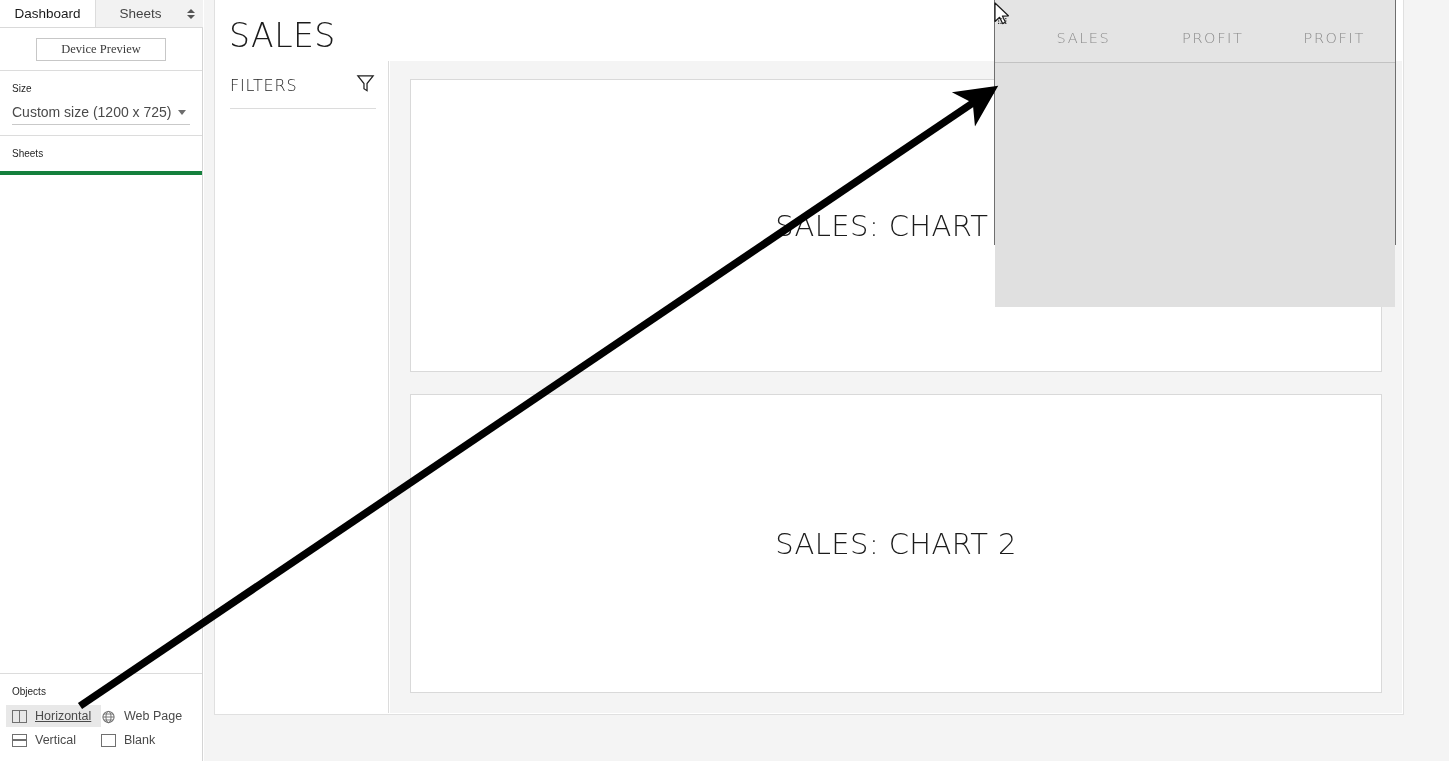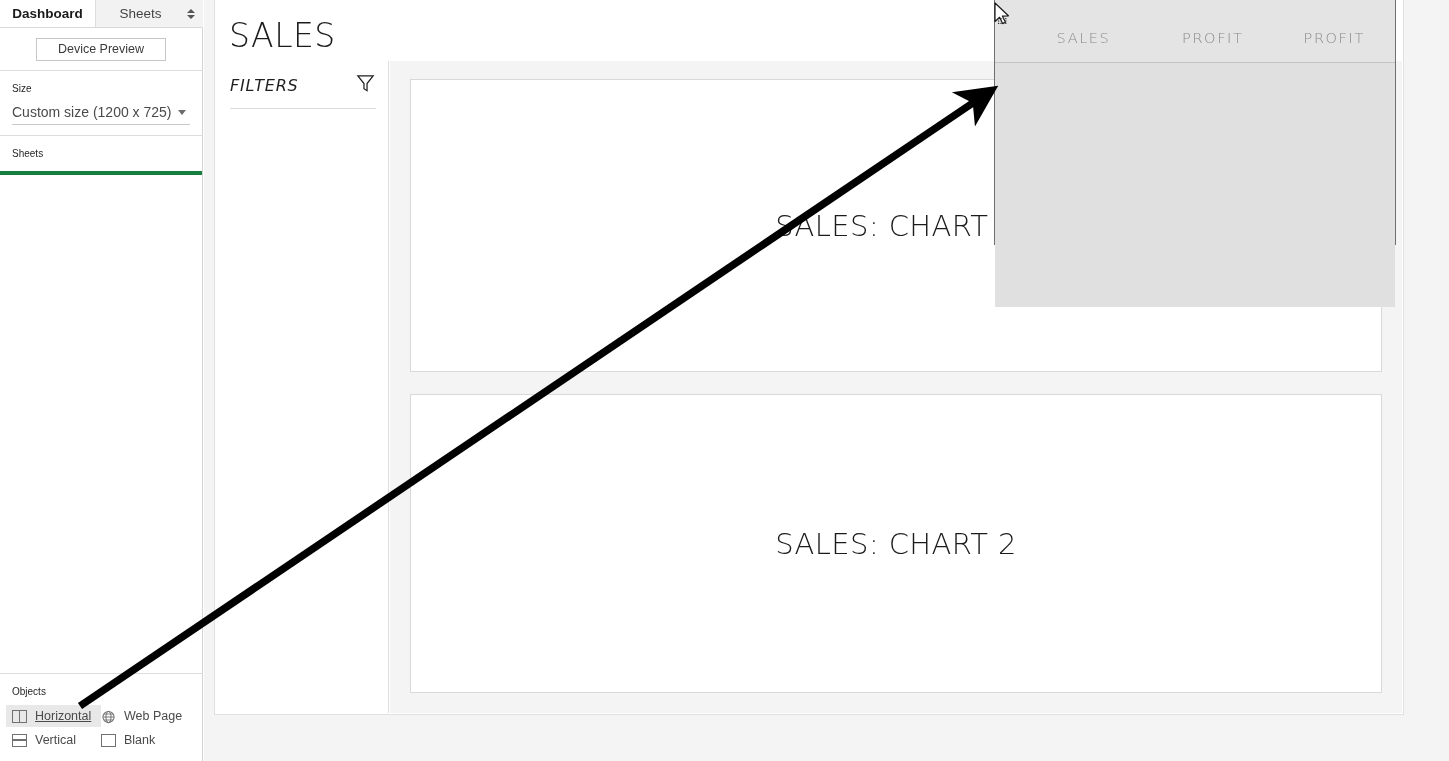--- a/index.html
+++ b/index.html
@@ -19,42 +19,42 @@
   #tabstrip {
     position: relative; height: 28px; width: 203px;
     background: #f5f5f5; border-bottom: 1px solid #d9d9d9;
     display: flex; align-items: stretch;
   }
   .tab {
     display: flex; align-items: center; justify-content: center;
     font-size: 13.5px; color: #333333; cursor: default; position: relative;
   }
   .tab.active {
-    width: 95px; background: #ffffff; font-weight: bold; color: #1a1a1a;
+    width: 95px; background: #ffffff; font-weight: normal; color: #1a1a1a;
     border-bottom: 1px solid #ffffff;
   }
   .tab.inactive {
     flex: 1; background: #f2f2f2; color: #444444;
     border-left: 1px solid #dcdcdc; padding-right: 18px;
   }
   #layout-stepper {
     position: absolute; right: 8px; top: 50%; transform: translateY(-50%);
     display: flex; flex-direction: column; gap: 2px; line-height: 0;
   }
   .stepper-tri { width: 0; height: 0; border-left: 4px solid transparent; border-right: 4px solid transparent; }
   .stepper-up { border-bottom: 4px solid #555; }
   .stepper-down { border-top: 4px solid #555; }
 
   #device-row {
     height: 43px; display: flex; align-items: center; justify-content: center;
     border-bottom: 1px solid #dcdcdc; background: #ffffff;
   }
   #device-preview-btn {
     width: 130px; height: 23px; border: 1px solid #c7c7c7; background: #ffffff;
-    font-size: 12.5px; color: #3b3b3b; font-family: Liberation Sans, sans-serif;
+    font-size: 12.5px; color: #3b3b3b; font-family: Liberation Serif, serif;
     display: flex; align-items: center; justify-content: center; cursor: pointer;
   }
 
   #size-section { padding: 12px 12px 10px 12px; border-bottom: 1px solid #dcdcdc; }
   .section-title { font-size: 10px; font-weight: normal; color: #1f1f1f; }
   #size-select-row {
     margin-top: 10px; display: flex; align-items: center; justify-content: space-between;
     border-bottom: 1px solid #c9c9c9; padding-bottom: 4px; cursor: pointer;
   }
   #size-value { font-size: 14px; color: #4a4a4a; }
@@ -102,21 +102,20 @@
     position: absolute; left: 1px; top: 61px; width: 173px; height: 652px;
     background: #ffffff; border-right: 1px solid #dcdcdc;
   }
   #filters-head {
     display: flex; align-items: center; justify-content: space-between;
     margin: 12px 12px 0 14px; padding-bottom: 10px; border-bottom: 1px solid #dcdcdc;
   }
   #filters-label {
     font-size: 16px; color: #1f1f1f; letter-spacing: 0.8px; font-weight: 300;
     font-family: "DejaVu Sans", sans-serif;
-    font-style: italic;
   }
 
   #charts-col {
     position: absolute; left: 175px; top: 61px; right: 1px; bottom: 1px;
     background: #f4f4f4; padding: 18px 20px 20px 20px;
     display: flex; flex-direction: column; gap: 22px;
   }
   .chart-panel {
     background: #ffffff; border: 1px solid #d9d9d9;
     display: flex; align-items: center; justify-content: center; position: relative;

